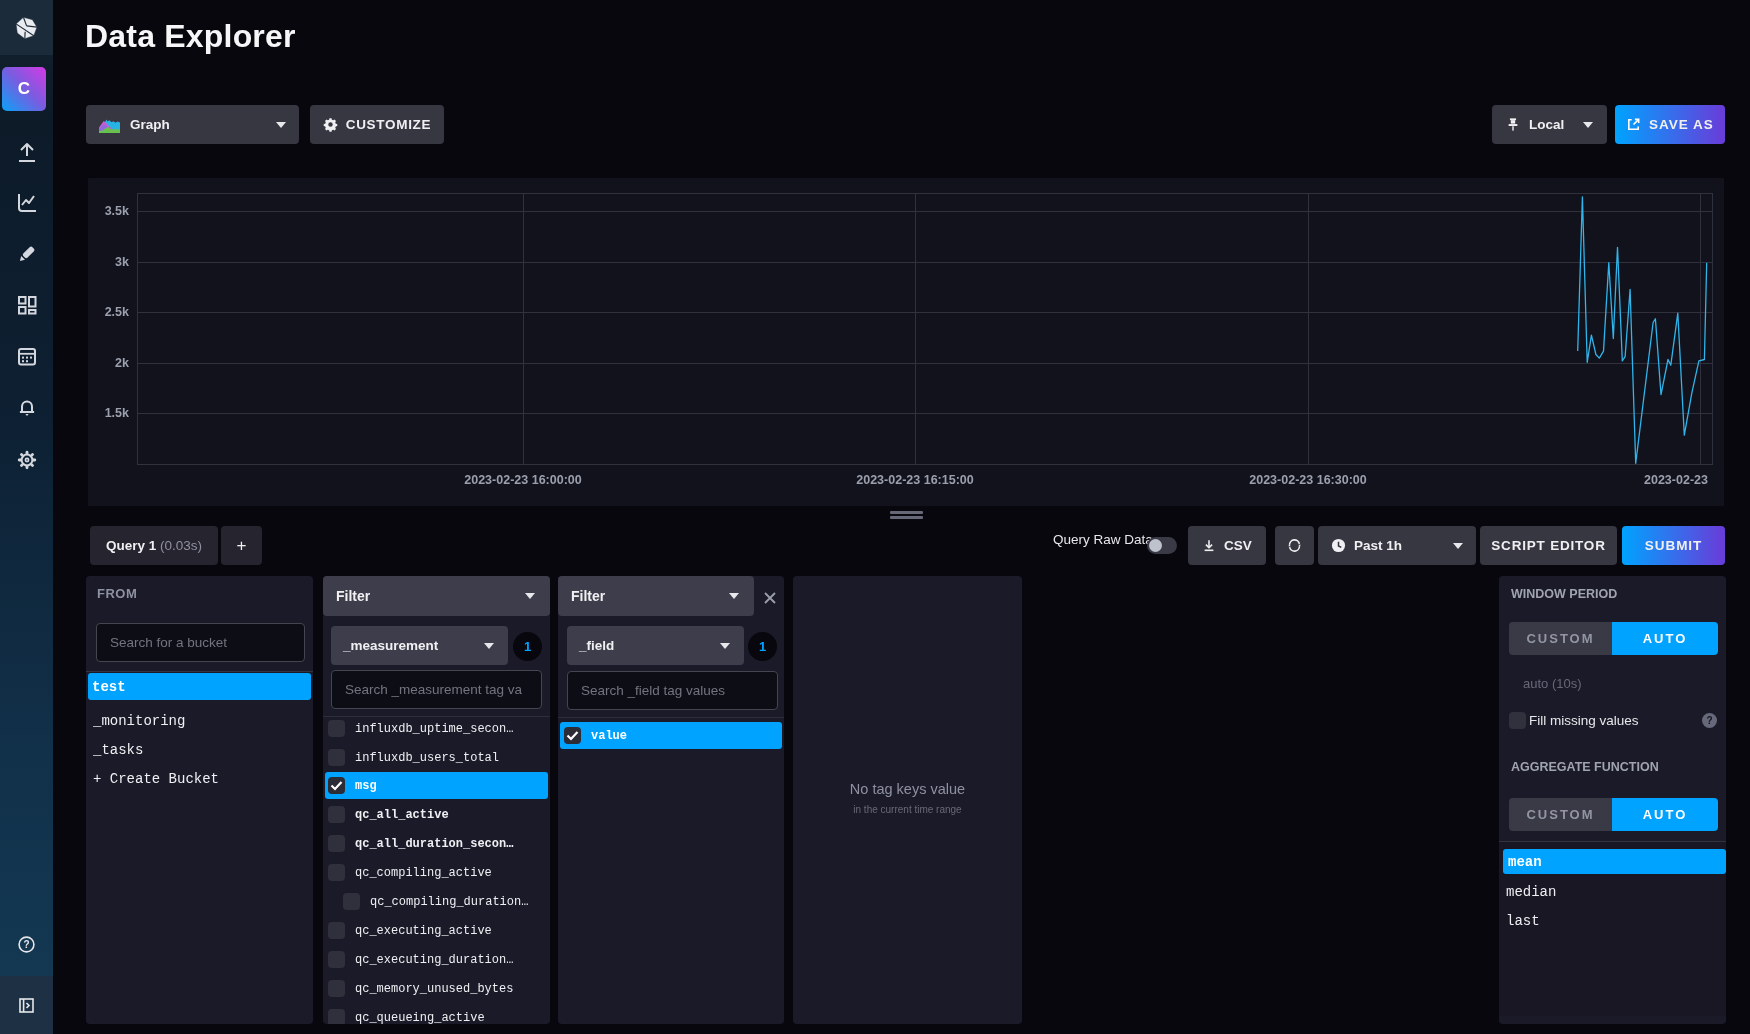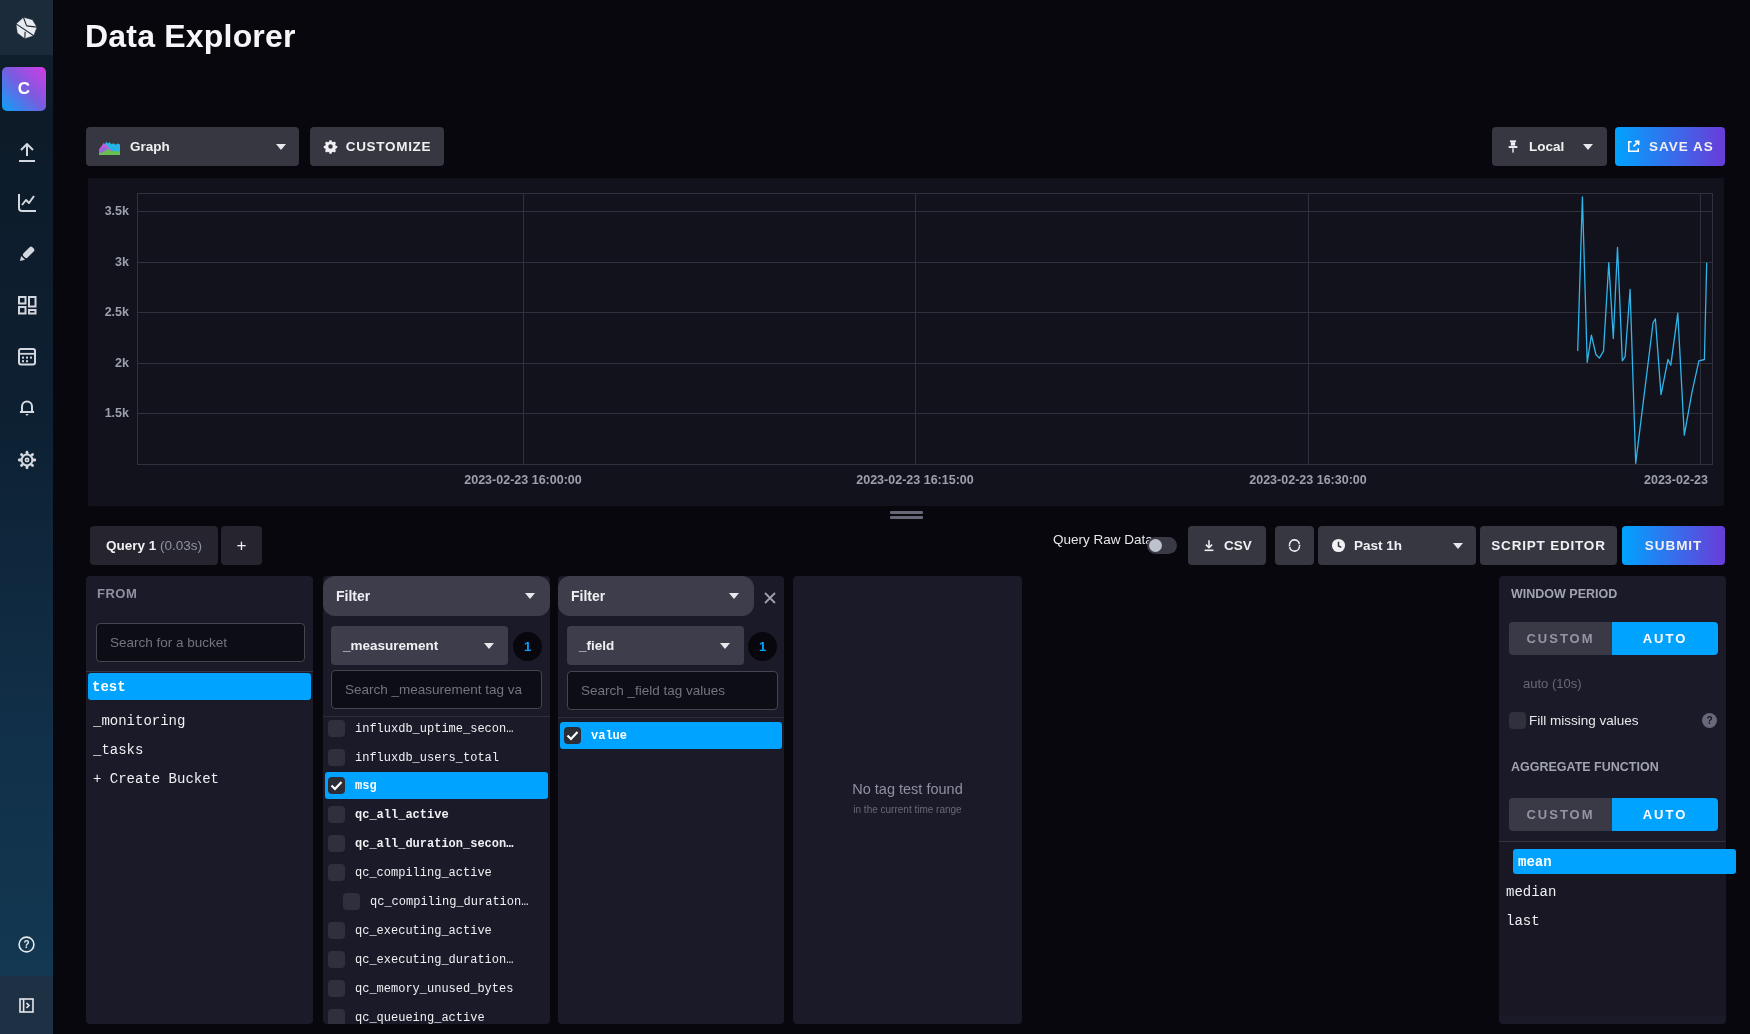--- a/index.html
+++ b/index.html
@@ -14,33 +14,33 @@
     display:flex; align-items:center; justify-content:center; }
   #avatar { position:absolute; left:2px; top:67px; width:44px; height:44px; border-radius:5px;
     background:linear-gradient(45deg,#0aa2f7 0%,#7a5ce0 52%,#d43ae4 100%);
     color:#fff; font-weight:700; font-size:17px; display:flex; align-items:center; justify-content:center; }
   .navic { position:absolute; left:0; width:53px; display:flex; justify-content:center; }
   #helpblk { position:absolute; left:0; top:976px; width:53px; height:58px; background:#1d3044;
     display:flex; align-items:center; justify-content:center; }
   
   #main { position:absolute; left:53px; top:0; width:1697px; height:1034px; }
   h1 { position:absolute; left:32px; top:18px; font-size:32px; font-weight:700; color:#f6f6f8; letter-spacing:0.2px; }
-  .btn { position:absolute; top:127px; height:39px; border-radius:4px; display:flex; align-items:center;
+  .btn { position:absolute; top:105px; height:39px; border-radius:4px; display:flex; align-items:center;
     color:#f0f0f3; font-size:13.5px; font-weight:700; }
   .caret { width:0; height:0; border-left:5px solid transparent; border-right:5px solid transparent;
     border-top:6px solid #e7e8eb; }
   #chartpanel { position:absolute; left:35px; top:178px; width:1636px; height:328px;
     background:#11121c; border-radius:1px; }
   .dragline { position:absolute; left:837px; width:33px; height:2.5px; background:#666877; border-radius:1px; }
   
   .tbtn { position:absolute; top:526px; height:39px; border-radius:4px; background:#373742;
     display:flex; align-items:center; justify-content:center; color:#f0f0f3; font-size:13.5px; font-weight:700; }
   
   .panel { position:absolute; top:576px; height:448px; background:#1b1a28; border-radius:4px; }
-  .phead { position:absolute; left:0; top:0; height:40px; background:#3d3d4b; border-radius:12px;
+  .phead { position:absolute; left:0; top:0; height:40px; background:#3d3d4b; border-radius:4px;
     display:flex; align-items:center; color:#f0f0f3; font-size:14px; font-weight:700; padding-left:13px; }
   .pdivider { position:absolute; left:0; width:100%; height:1px; background:#2e2e39; }
   .pdrop { position:absolute; height:39px; background:#3d3d4b; border-radius:4px;
     display:flex; align-items:center; color:#f0f0f3; font-size:13.5px; font-weight:700; padding-left:12px; }
   .searchbox { position:absolute; height:39px; background:#0d0d15; border:1px solid #44454f; border-radius:4px;
     display:flex; align-items:center; color:#72747f; font-size:13.5px; font-weight:700; padding-left:13px; }
   .badge { position:absolute; width:29px; height:29px; border-radius:50%; background:#07070d;
     display:flex; align-items:center; justify-content:center; color:#00a3ff; font-size:13px; font-weight:700; }
   .litem { position:absolute; display:flex; align-items:center; font-family:"Liberation Mono", monospace;
     font-size:12px; color:#eef0f3; }
@@ -309,38 +309,38 @@
     <div class="searchbox" style="left:9px; top:95px; width:211px; font-weight:400;">Search _field tag values</div>
     <div class="selrow" style="left:2px; top:146px; width:222px; height:27px; padding-left:4px;">
       <span class="cbox" style="background:#2c2c37;">
           <svg width="17" height="17" viewBox="0 0 17 17" fill="none" stroke="#fff" stroke-width="2.2">
             <path d="M3.5,8.5 L7,12 L13.5,5"></path>
           </svg>
         </span>value</div>
   </div>
 
   <div class="panel" style="left:740px; width:229px;">
-    <div class="abs" style="left:0; top:205px; width:229px; text-align:center; color:#8e91a1; font-size:14.5px;">No tag test found</div>
+    <div class="abs" style="left:0; top:205px; width:229px; text-align:center; color:#8e91a1; font-size:14.5px;">No tag keys value</div>
     <div class="abs" style="left:0; top:228px; width:229px; text-align:center; color:#676978; font-size:10px;">in the current time range</div>
   </div>
 
   <div class="panel" style="left:1446px; width:227px;">
     <div class="seglbl" style="left:12px; top:11px;">WINDOW PERIOD</div>
     <div class="seg" style="left:10px; top:46px;">
       <div class="off" style="width:103px;">CUSTOM</div>
       <div class="on" style="width:106px;">AUTO</div>
     </div>
     <div class="abs" style="left:24px; top:100px; color:#676978; font-size:13px;">auto (10s)</div>
     <div class="cbox abs" style="left:10px; top:136px; background:#31313d;"></div>
     <div class="abs" style="left:30px; top:137px; color:#e7e8eb; font-size:13.5px;">Fill missing values</div>
     <div class="abs" style="left:203px; top:137px; width:15px; height:15px; border-radius:50%; background:#67697a; color:#16161f; font-size:10px; font-weight:700; display:flex; align-items:center; justify-content:center;">?</div>
     <div class="seglbl" style="left:12px; top:184px;">AGGREGATE FUNCTION</div>
     <div class="seg" style="left:10px; top:222px;">
       <div class="off" style="width:103px;">CUSTOM</div>
       <div class="on" style="width:106px;">AUTO</div>
     </div>
     <div class="abs" style="left:0; top:265px; width:227px; height:175px; border-top:1px solid #32323e; background:#181723;">
-      <div class="selrow" style="left:14px; top:7px; width:223px; height:25px; padding-left:5px; position:absolute; font-size:14px;">mean</div>
+      <div class="selrow" style="left:4px; top:7px; width:223px; height:25px; padding-left:5px; position:absolute; font-size:14px;">mean</div>
       <div class="litem" style="left:7px; top:37px; height:25px; position:absolute; font-size:14px;">median</div>
       <div class="litem" style="left:7px; top:66px; height:25px; position:absolute; font-size:14px;">last</div>
     </div>
   </div>
 </div>
 
 </body></html>

